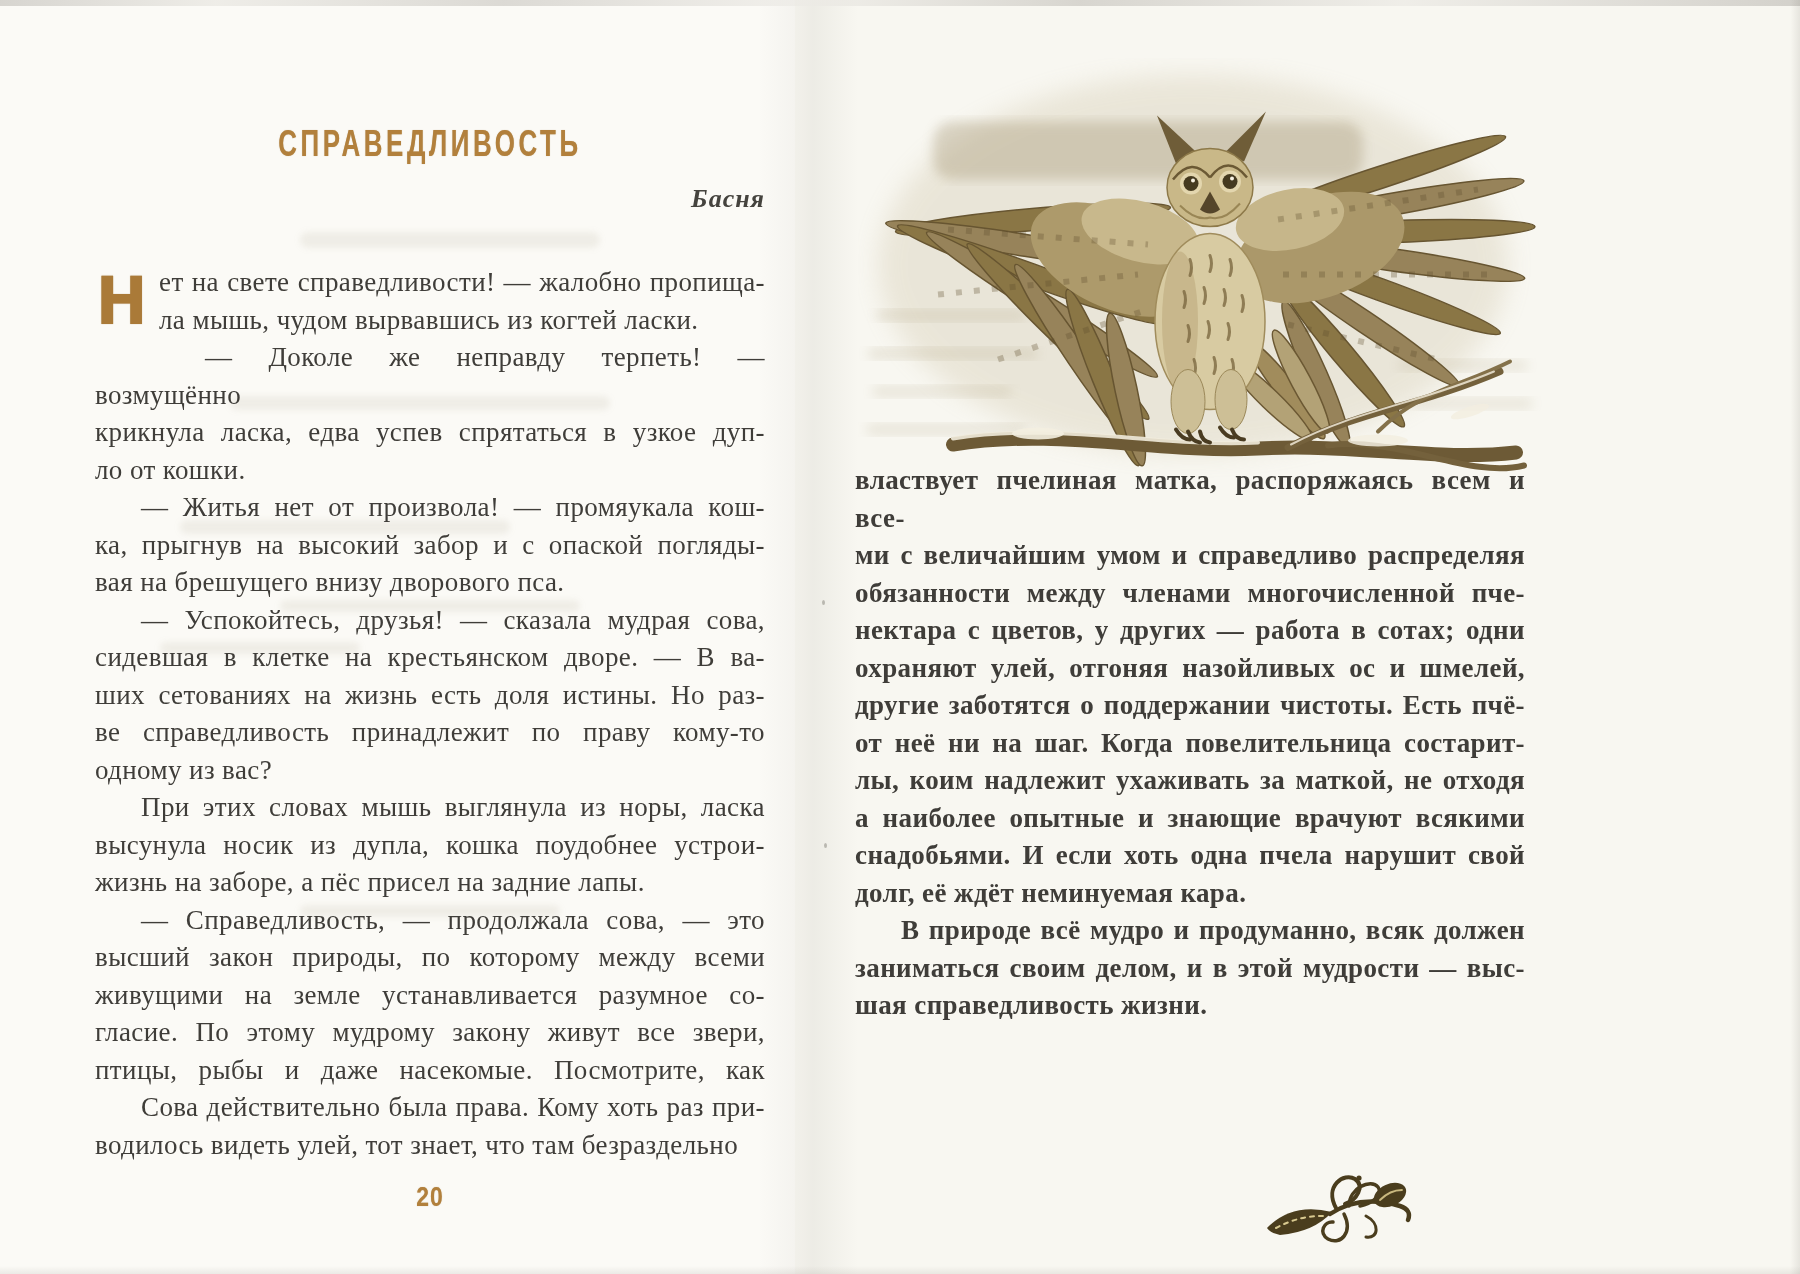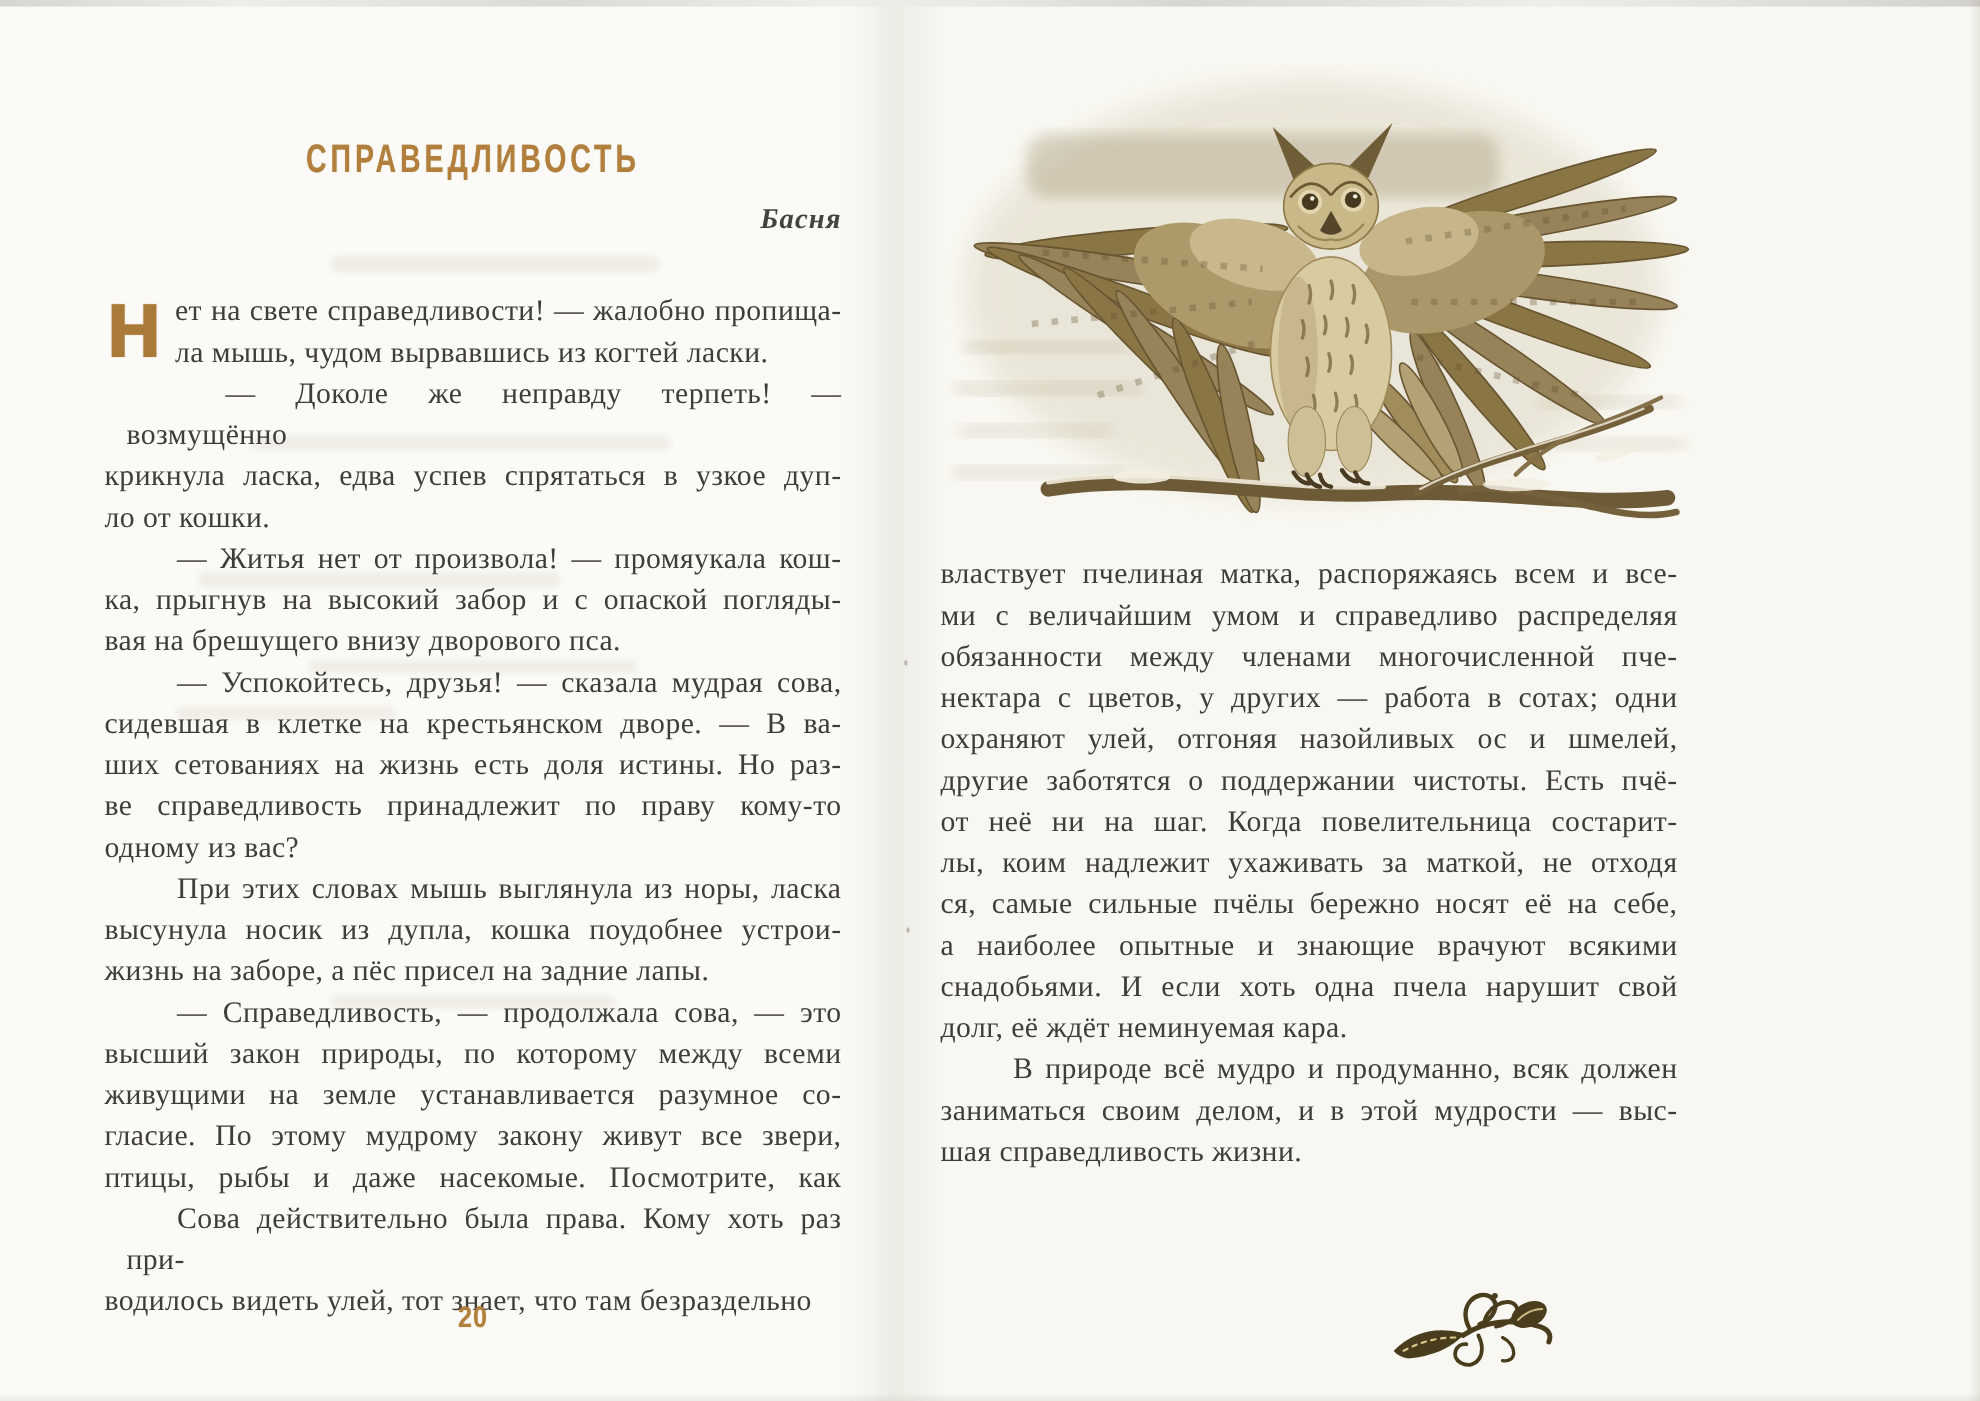--- a/index.html
+++ b/index.html
@@ -35,24 +35,24 @@
   .subtitle{
     position:absolute;left:95px;top:184px;width:670px;text-align:right;
     font-family:"Liberation Serif", serif;font-style:italic;font-weight:700;
     font-size:26px;color:#45433e;letter-spacing:1px;
   }
   .body-text{
     position:absolute;width:670px;
     font-size:27px;line-height:37.5px;color:#3f3d39;letter-spacing:0.4px;
   }
   .body-left{left:95px;top:264px;}
-  .body-right{left:855px;top:503px;}
+  .body-right{left:855px;top:462px;font-weight:bold;}
   .line{text-align:justify;text-align-last:justify;}
   .line.para-end{text-align-last:left;}
-  .para.indent .line:first-child{text-indent:46px;margin-left:20px;}
+  .para.indent .line:first-child{text-indent:46px;}
   .dropcap{
     float:left;width:54px;height:75px;margin:2px 10px 0 0;
     font-family:"DejaVu Sans", sans-serif;font-weight:700;
     font-size:62px;line-height:72px;color:#aa7a38;text-align:center;
     transform:scaleY(1.06);
     text-shadow:0 0 1px rgba(140,95,35,.6);
   }
   .page-number{
     position:absolute;left:95px;top:1182px;width:670px;text-align:center;
     font-family:"Liberation Sans", sans-serif;font-weight:700;font-size:27px;
@@ -247,21 +247,20 @@
   <div class="body-text body-right">
       <div class="para">
         <div class="line">властвует пчелиная матка, распоряжаясь всем и все-</div>
         <div class="line">ми с величайшим умом и справедливо распределяя</div>
         <div class="line">обязанности между членами многочисленной пче-</div>
         <div class="line">нектара с цветов, у других — работа в сотах; одни</div>
         <div class="line">охраняют улей, отгоняя назойливых ос и шмелей,</div>
         <div class="line">другие заботятся о поддержании чистоты. Есть пчё-</div>
         <div class="line">от неё ни на шаг. Когда повелительница состарит-</div>
         <div class="line">лы, коим надлежит ухаживать за маткой, не отходя</div>
-        <div class="line">ся, самые сильные пчёлы бережно носят её на себе,</div>
         <div class="line">а наиболее опытные и знающие врачуют всякими</div>
         <div class="line">снадобьями. И если хоть одна пчела нарушит свой</div>
         <div class="line para-end">долг, её ждёт неминуемая кара.</div>
       </div>
       <div class="para indent">
         <div class="line">В природе всё мудро и продуманно, всяк должен</div>
         <div class="line">заниматься своим делом, и в этой мудрости — выс-</div>
         <div class="line para-end">шая справедливость жизни.</div>
       </div>
     </div>

